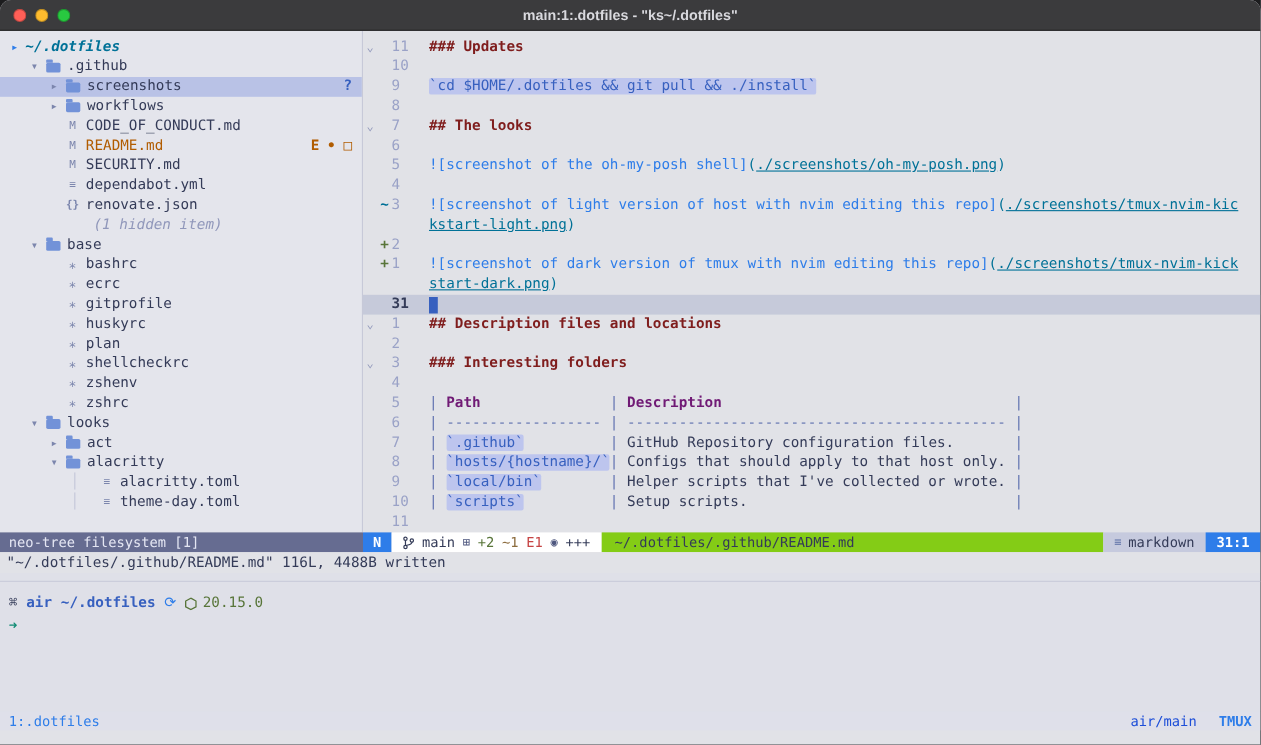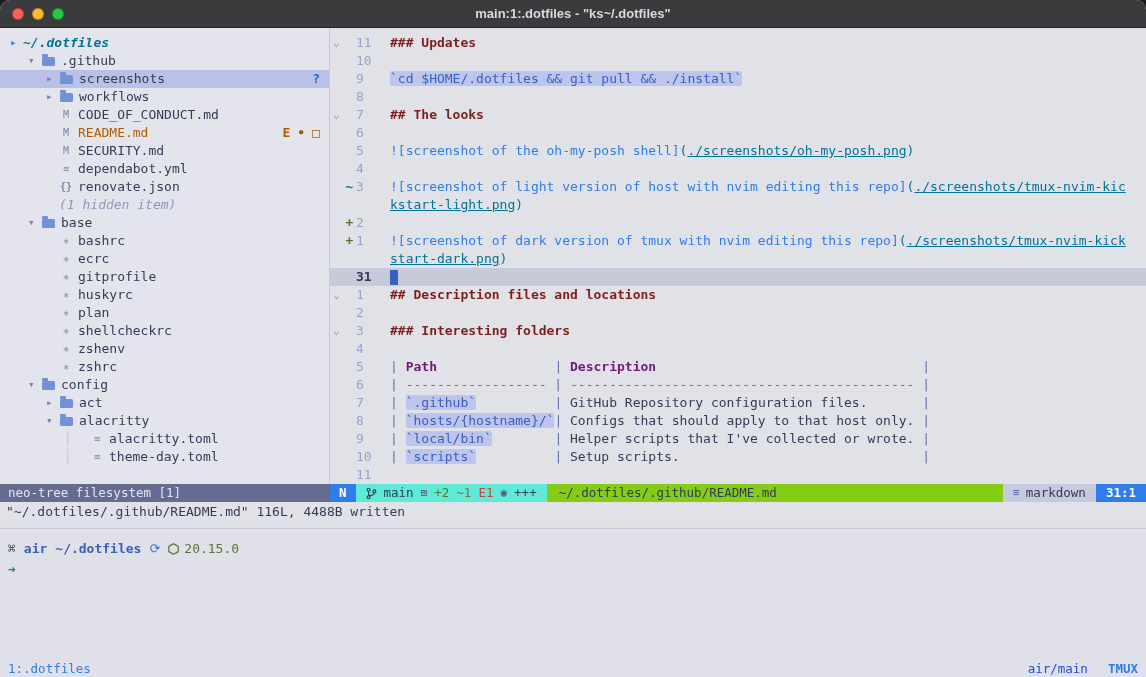--- a/index.html
+++ b/index.html
@@ -54,41 +54,41 @@
 .sg-url{color:#007197;text-decoration:underline}
 .sg-up{color:#007197}
 .sg-p{color:#6172b0}
 .sg-th{color:#701a75;font-weight:700}
 .sg-t{color:#343b58}
 
 .statusrow{height:18px;flex:none;display:flex;font-size:12.5px;line-height:18px}
 .nt-status{width:330px;flex:none;background:#666c91;color:#e4e6f3;padding:0 8px;overflow:hidden;white-space:pre}
 .sl{flex:1;display:flex;min-width:0}
 .sl-mode{background:#2e7de9;color:#fff;font-weight:700;padding:0 9px}
-.sl-git{background:#5eead4;color:#343b58;display:flex;align-items:center;gap:7px;padding:0 10px;white-space:pre}
+.sl-git{background:#ffffff;color:#343b58;display:flex;align-items:center;gap:7px;padding:0 10px;white-space:pre}
 .gi-add{color:#587539}
 .gi-chg{color:#8c6c3e}
 .gi-err{color:#c64343}
 .gi-ico{color:#4e577f;font-size:11px}
 .sl-path{background:#84cc16;padding:0 12px;flex:1;color:#343b58;overflow:hidden;white-space:pre}
 .sl-ft{background:#c6cade;display:flex;align-items:center;gap:6px;padding:0 10px;color:#343b58}
 .ft-ico{color:#5a6ea5;font-size:11px}
 .sl-pos{background:#2e7de9;color:#fff;font-weight:700;padding:0 10px}
 
 .cmdline{height:19px;line-height:19px;flex:none;background:#e1e2e7;color:#343b58;padding:0 6px;white-space:pre}
 .shellarea{flex:1;background:#dfe0e8;min-height:0}
 .pane-divider{height:1px;background:#c9cbda;margin:7px 0 9px}
 .promptline{padding:2px 8px;height:21px;display:flex;align-items:center;gap:8px;white-space:pre}
 .p-os{color:#343b58}
 .p-host,.p-cwd{color:#3760bf;font-weight:700}
 .p-sync{color:#2e7de9}
 .p-node{color:#587539;display:flex;align-items:center;gap:5px}
 .arrowline{padding:2px 8px;height:20px;color:#118c74;font-weight:700}
 
-.tmuxbar{height:17px;flex:none;background:#dfe0ea;display:flex;align-items:center;padding:0 8px;font-size:12.5px;}
+.tmuxbar{height:17px;flex:none;background:#dfe0ea;display:flex;align-items:center;padding:0 8px;font-size:12.5px;margin-bottom:13px}
 .tx-win{color:#2e7de9}
 .tx-right{margin-left:auto;display:flex;gap:20px}
 .tx-sess{color:#1d4ed8}
 .tx-badge{color:#2e7de9;font-weight:700}
 </style>
 </head>
 <body>
 
 <div class="screen">
 
@@ -108,31 +108,31 @@
         <div>
             <div class="nt-row" style="padding-left: 10px;"><span class="nt-chev c-blue">▸</span><span class="nt-label lbl-root">~/.dotfiles</span></div>
             <div class="nt-row" style="padding-left: 28px;"><span class="nt-chev ">▾</span><span class="nt-folder"></span><span class="nt-label ">.github</span></div>
             <div class="nt-row sel" style="padding-left: 46px;"><span class="nt-chev ">▸</span><span class="nt-folder"></span><span class="nt-label ">screenshots</span><span class="nt-badges"><span class="nt-badge b-q">?</span></span></div>
             <div class="nt-row" style="padding-left: 46px;"><span class="nt-chev ">▸</span><span class="nt-folder"></span><span class="nt-label ">workflows</span></div>
             <div class="nt-row" style="padding-left: 46px;"><span class="nt-chev "> </span><span class="nt-ficon i-markdown">M</span><span class="nt-label ">CODE_OF_CONDUCT.md</span></div>
             <div class="nt-row" style="padding-left: 46px;"><span class="nt-chev "> </span><span class="nt-ficon i-markdown">M</span><span class="nt-label lbl-mod">README.md</span><span class="nt-badges"><span class="nt-badge b-o">E</span><span class="nt-badge b-o">•</span><span class="nt-badge b-o">□</span></span></div>
             <div class="nt-row" style="padding-left: 46px;"><span class="nt-chev "> </span><span class="nt-ficon i-markdown">M</span><span class="nt-label ">SECURITY.md</span></div>
             <div class="nt-row" style="padding-left: 46px;"><span class="nt-chev "> </span><span class="nt-ficon i-yaml">≡</span><span class="nt-label ">dependabot.yml</span></div>
             <div class="nt-row" style="padding-left: 46px;"><span class="nt-chev "> </span><span class="nt-ficon i-json">{}</span><span class="nt-label ">renovate.json</span></div>
-            <div class="nt-row" style="padding-left: 46px;"><span class="nt-chev "> </span><span class="nt-label nt-hidden">(1 hidden item)</span></div>
+            <div class="nt-row" style="padding-left: 72px;"><span class="nt-chev "> </span><span class="nt-label nt-hidden">(1 hidden item)</span></div>
             <div class="nt-row" style="padding-left: 28px;"><span class="nt-chev ">▾</span><span class="nt-folder"></span><span class="nt-label ">base</span></div>
             <div class="nt-row" style="padding-left: 46px;"><span class="nt-chev "> </span><span class="nt-ficon i-shell">∗</span><span class="nt-label ">bashrc</span></div>
             <div class="nt-row" style="padding-left: 46px;"><span class="nt-chev "> </span><span class="nt-ficon i-shell">∗</span><span class="nt-label ">ecrc</span></div>
             <div class="nt-row" style="padding-left: 46px;"><span class="nt-chev "> </span><span class="nt-ficon i-shell">∗</span><span class="nt-label ">gitprofile</span></div>
             <div class="nt-row" style="padding-left: 46px;"><span class="nt-chev "> </span><span class="nt-ficon i-shell">∗</span><span class="nt-label ">huskyrc</span></div>
             <div class="nt-row" style="padding-left: 46px;"><span class="nt-chev "> </span><span class="nt-ficon i-shell">∗</span><span class="nt-label ">plan</span></div>
             <div class="nt-row" style="padding-left: 46px;"><span class="nt-chev "> </span><span class="nt-ficon i-shell">∗</span><span class="nt-label ">shellcheckrc</span></div>
             <div class="nt-row" style="padding-left: 46px;"><span class="nt-chev "> </span><span class="nt-ficon i-shell">∗</span><span class="nt-label ">zshenv</span></div>
             <div class="nt-row" style="padding-left: 46px;"><span class="nt-chev "> </span><span class="nt-ficon i-shell">∗</span><span class="nt-label ">zshrc</span></div>
-            <div class="nt-row" style="padding-left: 28px;"><span class="nt-chev ">▾</span><span class="nt-folder"></span><span class="nt-label ">config</span></div>
+            <div class="nt-row" style="padding-left: 28px;"><span class="nt-chev ">▾</span><span class="nt-folder"></span><span class="nt-label ">looks</span></div>
             <div class="nt-row" style="padding-left: 46px;"><span class="nt-chev ">▸</span><span class="nt-folder"></span><span class="nt-label ">act</span></div>
             <div class="nt-row" style="padding-left: 46px;"><span class="nt-chev ">▾</span><span class="nt-folder"></span><span class="nt-label ">alacritty</span></div>
             <div class="nt-row" style="padding-left: 64px;"><span class="nt-guide">│</span><span class="nt-chev "> </span><span class="nt-ficon i-toml">≡</span><span class="nt-label ">alacritty.toml</span></div>
             <div class="nt-row" style="padding-left: 64px;"><span class="nt-guide">│</span><span class="nt-chev "> </span><span class="nt-ficon i-toml">≡</span><span class="nt-label ">theme-day.toml</span></div>
           </div>
       </div>
       <div class="editor">
         <div>
             <div class="ed-row">
               <span class="ed-gutter"><span class="g-fold">⌄</span><span class="g-sign "> </span><span class="g-num">11</span></span>

